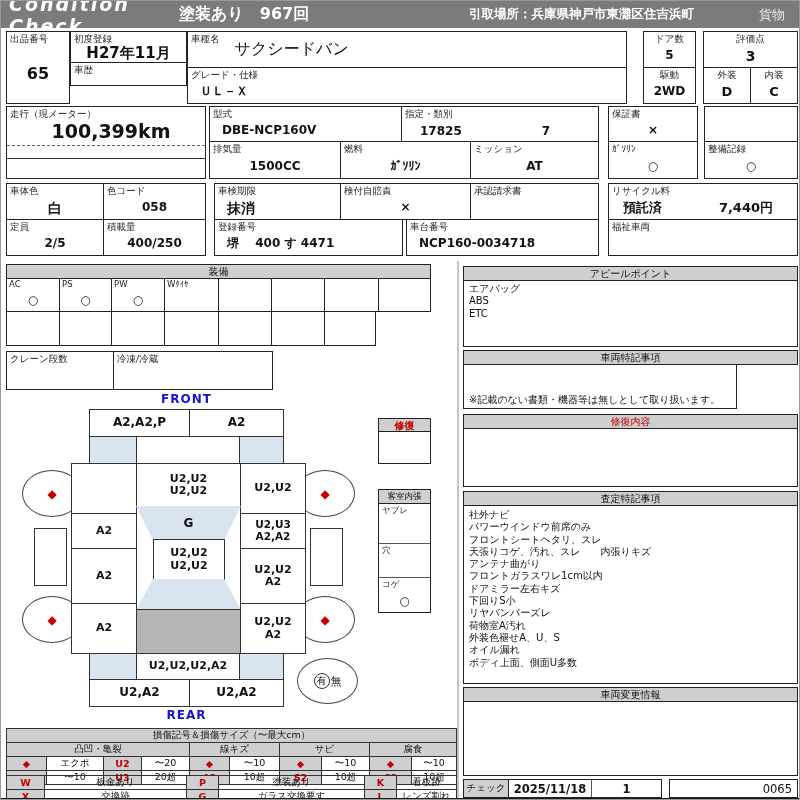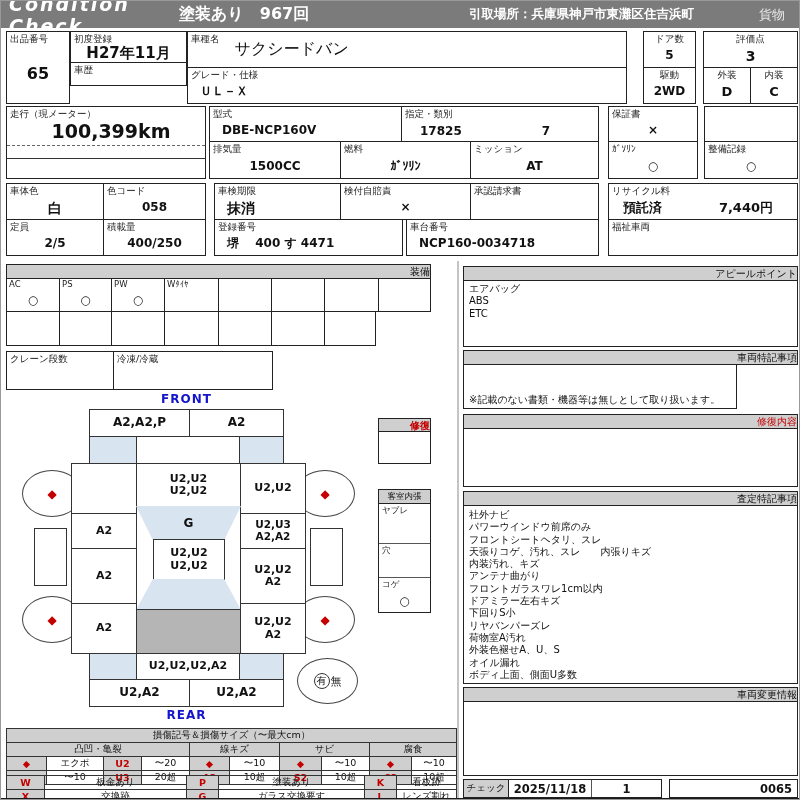--- a/index.html
+++ b/index.html
@@ -10,21 +10,21 @@
   .lbl{font-size:9.5px;line-height:11px;padding:1px 3px;white-space:nowrap;overflow:hidden;flex:none;color:#222;}
   .lblc{text-align:center;}
   .val{flex:1;display:flex;align-items:center;justify-content:center;font-weight:bold;font-size:13px;white-space:pre-line;text-align:center;line-height:1.15;}
   .val.left{justify-content:flex-start;padding-left:12px;text-align:left;}.v12{font-size:12px;}.v14{font-size:14px;}.v15{font-size:15px;}.v16{font-size:16px;}
   .topbar{left:0;top:0;width:800px;height:27px;background:#7b7b7b;color:#fff;display:flex;align-items:center;}
   .brand{font-style:italic;font-weight:bold;font-size:19px;letter-spacing:2px;margin-left:8px;width:170px;}
   .auction{font-weight:bold;font-size:16px;width:290px;}
   .pickup{font-weight:bold;font-size:12.5px;width:290px;}
   .cargo{font-size:13px;color:#e6e6e6;}
   .hdrbar{position:absolute;box-sizing:border-box;border:1px solid #222;background:#cfcfcf;
-    font-size:10px;line-height:13px;text-align:right;overflow:hidden;}
+    font-size:10px;line-height:13px;text-align:center;overflow:hidden;}
   .panelbody{position:absolute;box-sizing:border-box;border:1px solid #222;background:#fff;}
   .red{color:#c40000;}
   .blue{color:#1515cc;}
   .cell{position:absolute;box-sizing:border-box;border:1px solid #222;background:#fff;}
   .cell .lbl{font-size:8.5px;line-height:10px;padding:0 2px;}
   .cell .cv{position:absolute;left:0;right:0;top:10px;bottom:0;display:flex;align-items:center;justify-content:center;font-size:12px;}
   .dcell{position:absolute;box-sizing:border-box;border:1px solid #333;background:#fff;display:flex;
     align-items:center;justify-content:center;font-weight:bold;font-size:11px;line-height:1.1;
     white-space:pre-line;text-align:center;}
   .glassblue{background:#d9e4f1;}
@@ -329,41 +329,40 @@
 
   <div class="hdrbar red" style="left:462px;top:413px;width:335px;height:15px">修復内容</div>
   <div class="panelbody" style="left:462px;top:427px;width:335px;height:59px"></div>
 
   <div class="hdrbar" style="left:462px;top:490px;width:335px;height:15px">査定特記事項</div>
   <div class="panelbody" style="left:462px;top:504px;width:335px;height:179px;font-size:10px;line-height:12.3px;padding:3px 5px">
     <div>社外ナビ</div>
     <div>パワーウインドウ前席のみ</div>
     <div>フロントシートヘタリ、スレ</div>
     <div>天張りコゲ、汚れ、スレ　　内張りキズ</div>
-    <div>内装汚れ、キズ</div>
     <div>アンテナ曲がり</div>
     <div>フロントガラスワレ1cm以内</div>
     <div>ドアミラー左右キズ</div>
     <div>下回りS小</div>
     <div>リヤバンパーズレ</div>
     <div>荷物室A汚れ</div>
     <div>外装色褪せA、U、S</div>
     <div>オイル漏れ</div>
     <div>ボディ上面、側面U多数</div>
   </div>
 
   <div class="hdrbar" style="left:462px;top:686px;width:335px;height:15px">車両変更情報</div>
   <div class="panelbody" style="left:462px;top:700px;width:335px;height:75px"></div>
 
   <div class="panelbody" style="left:462px;top:778px;width:199px;height:19px;display:flex">
     <div style="width:44px;background:#cfcfcf;border-right:1px solid #222;font-size:9.5px;display:flex;align-items:center;justify-content:center">チェック</div>
     <div style="width:82px;display:flex;align-items:center;justify-content:center;font-weight:bold;font-size:11.5px">2025/11/18</div>
     <div style="flex:1;border-left:1px solid #555;display:flex;align-items:center;justify-content:center;font-weight:bold;font-size:11.5px">1</div>
   </div>
-  <div class="panelbody" style="left:668px;top:778px;width:129px;height:19px;display:flex;align-items:center;justify-content:flex-end;font-weight:bold;font-size:11.5px;padding-right:5px">0065</div>
+  <div class="panelbody" style="left:668px;top:778px;width:129px;height:19px;display:flex;align-items:center;justify-content:flex-end;font-weight:normal;font-size:11.5px;padding-right:5px">0065</div>
 
   <div class="abs" style="left:5px;top:727px;width:450px;height:45px">
     <table class="lg">
       <colgroup>
           <col style="width:40px">
           <col style="width:57px">
           <col style="width:38px">
           <col style="width:48px">
         <col style="width:40px">
           <col style="width:50px">

